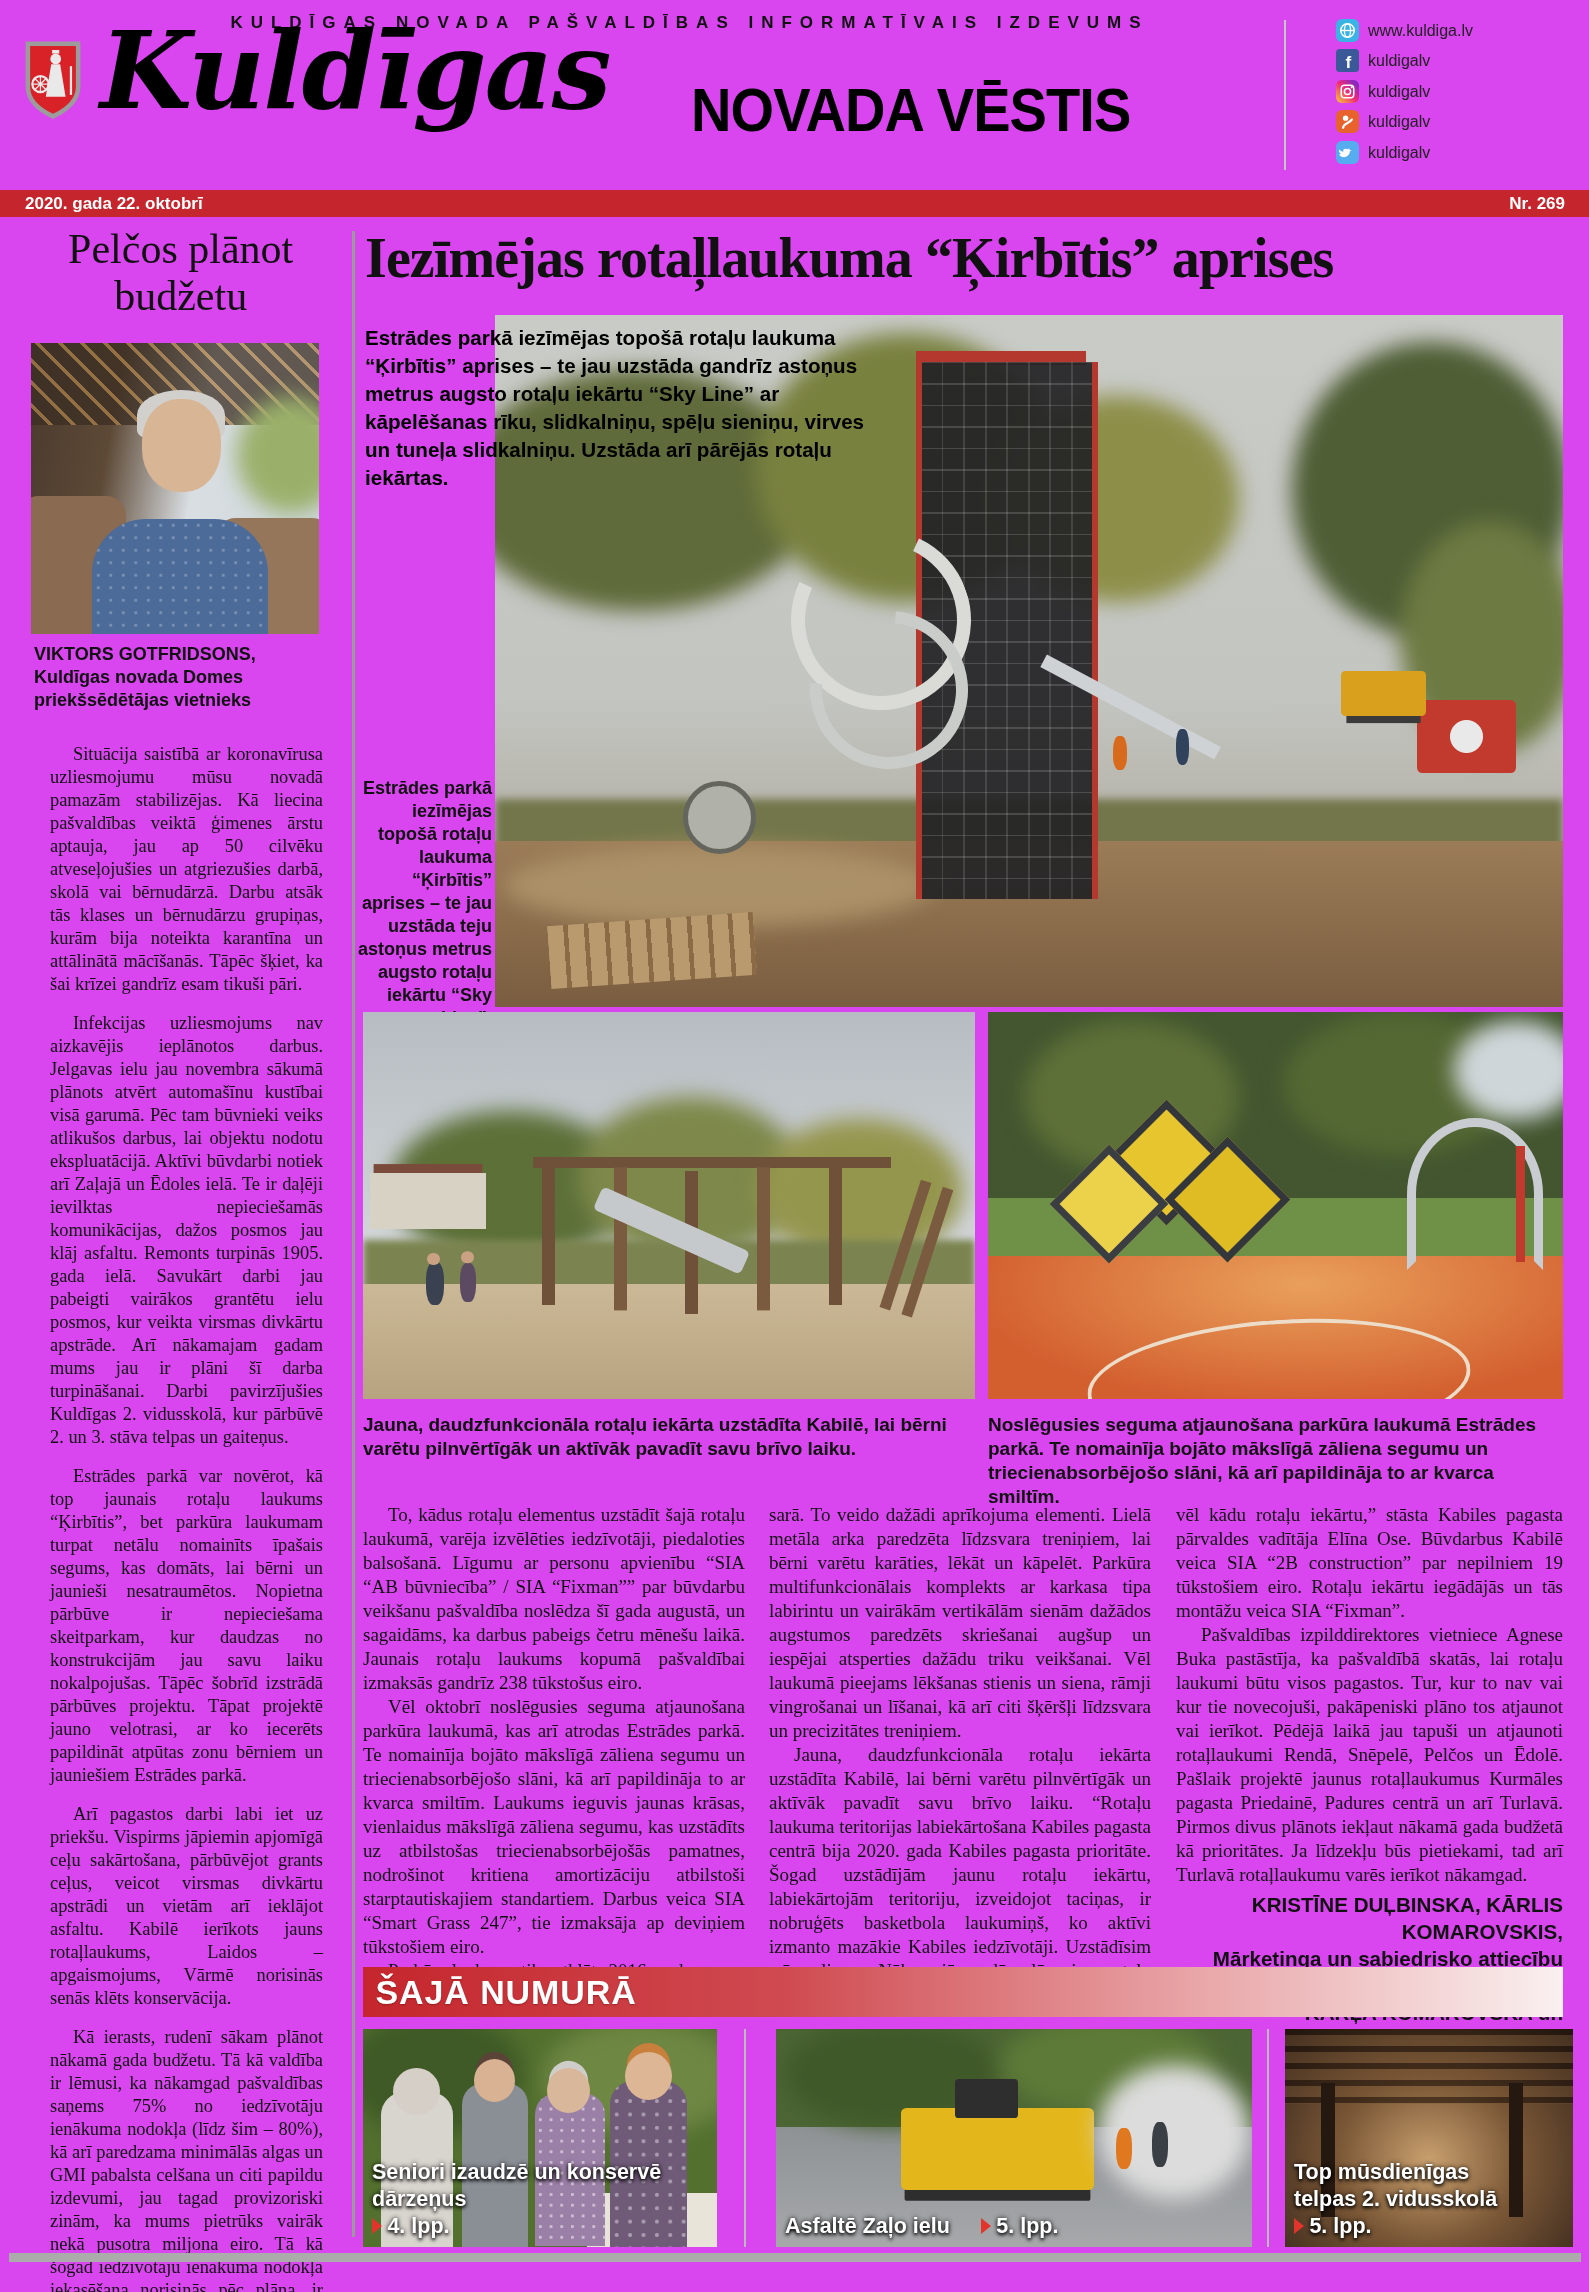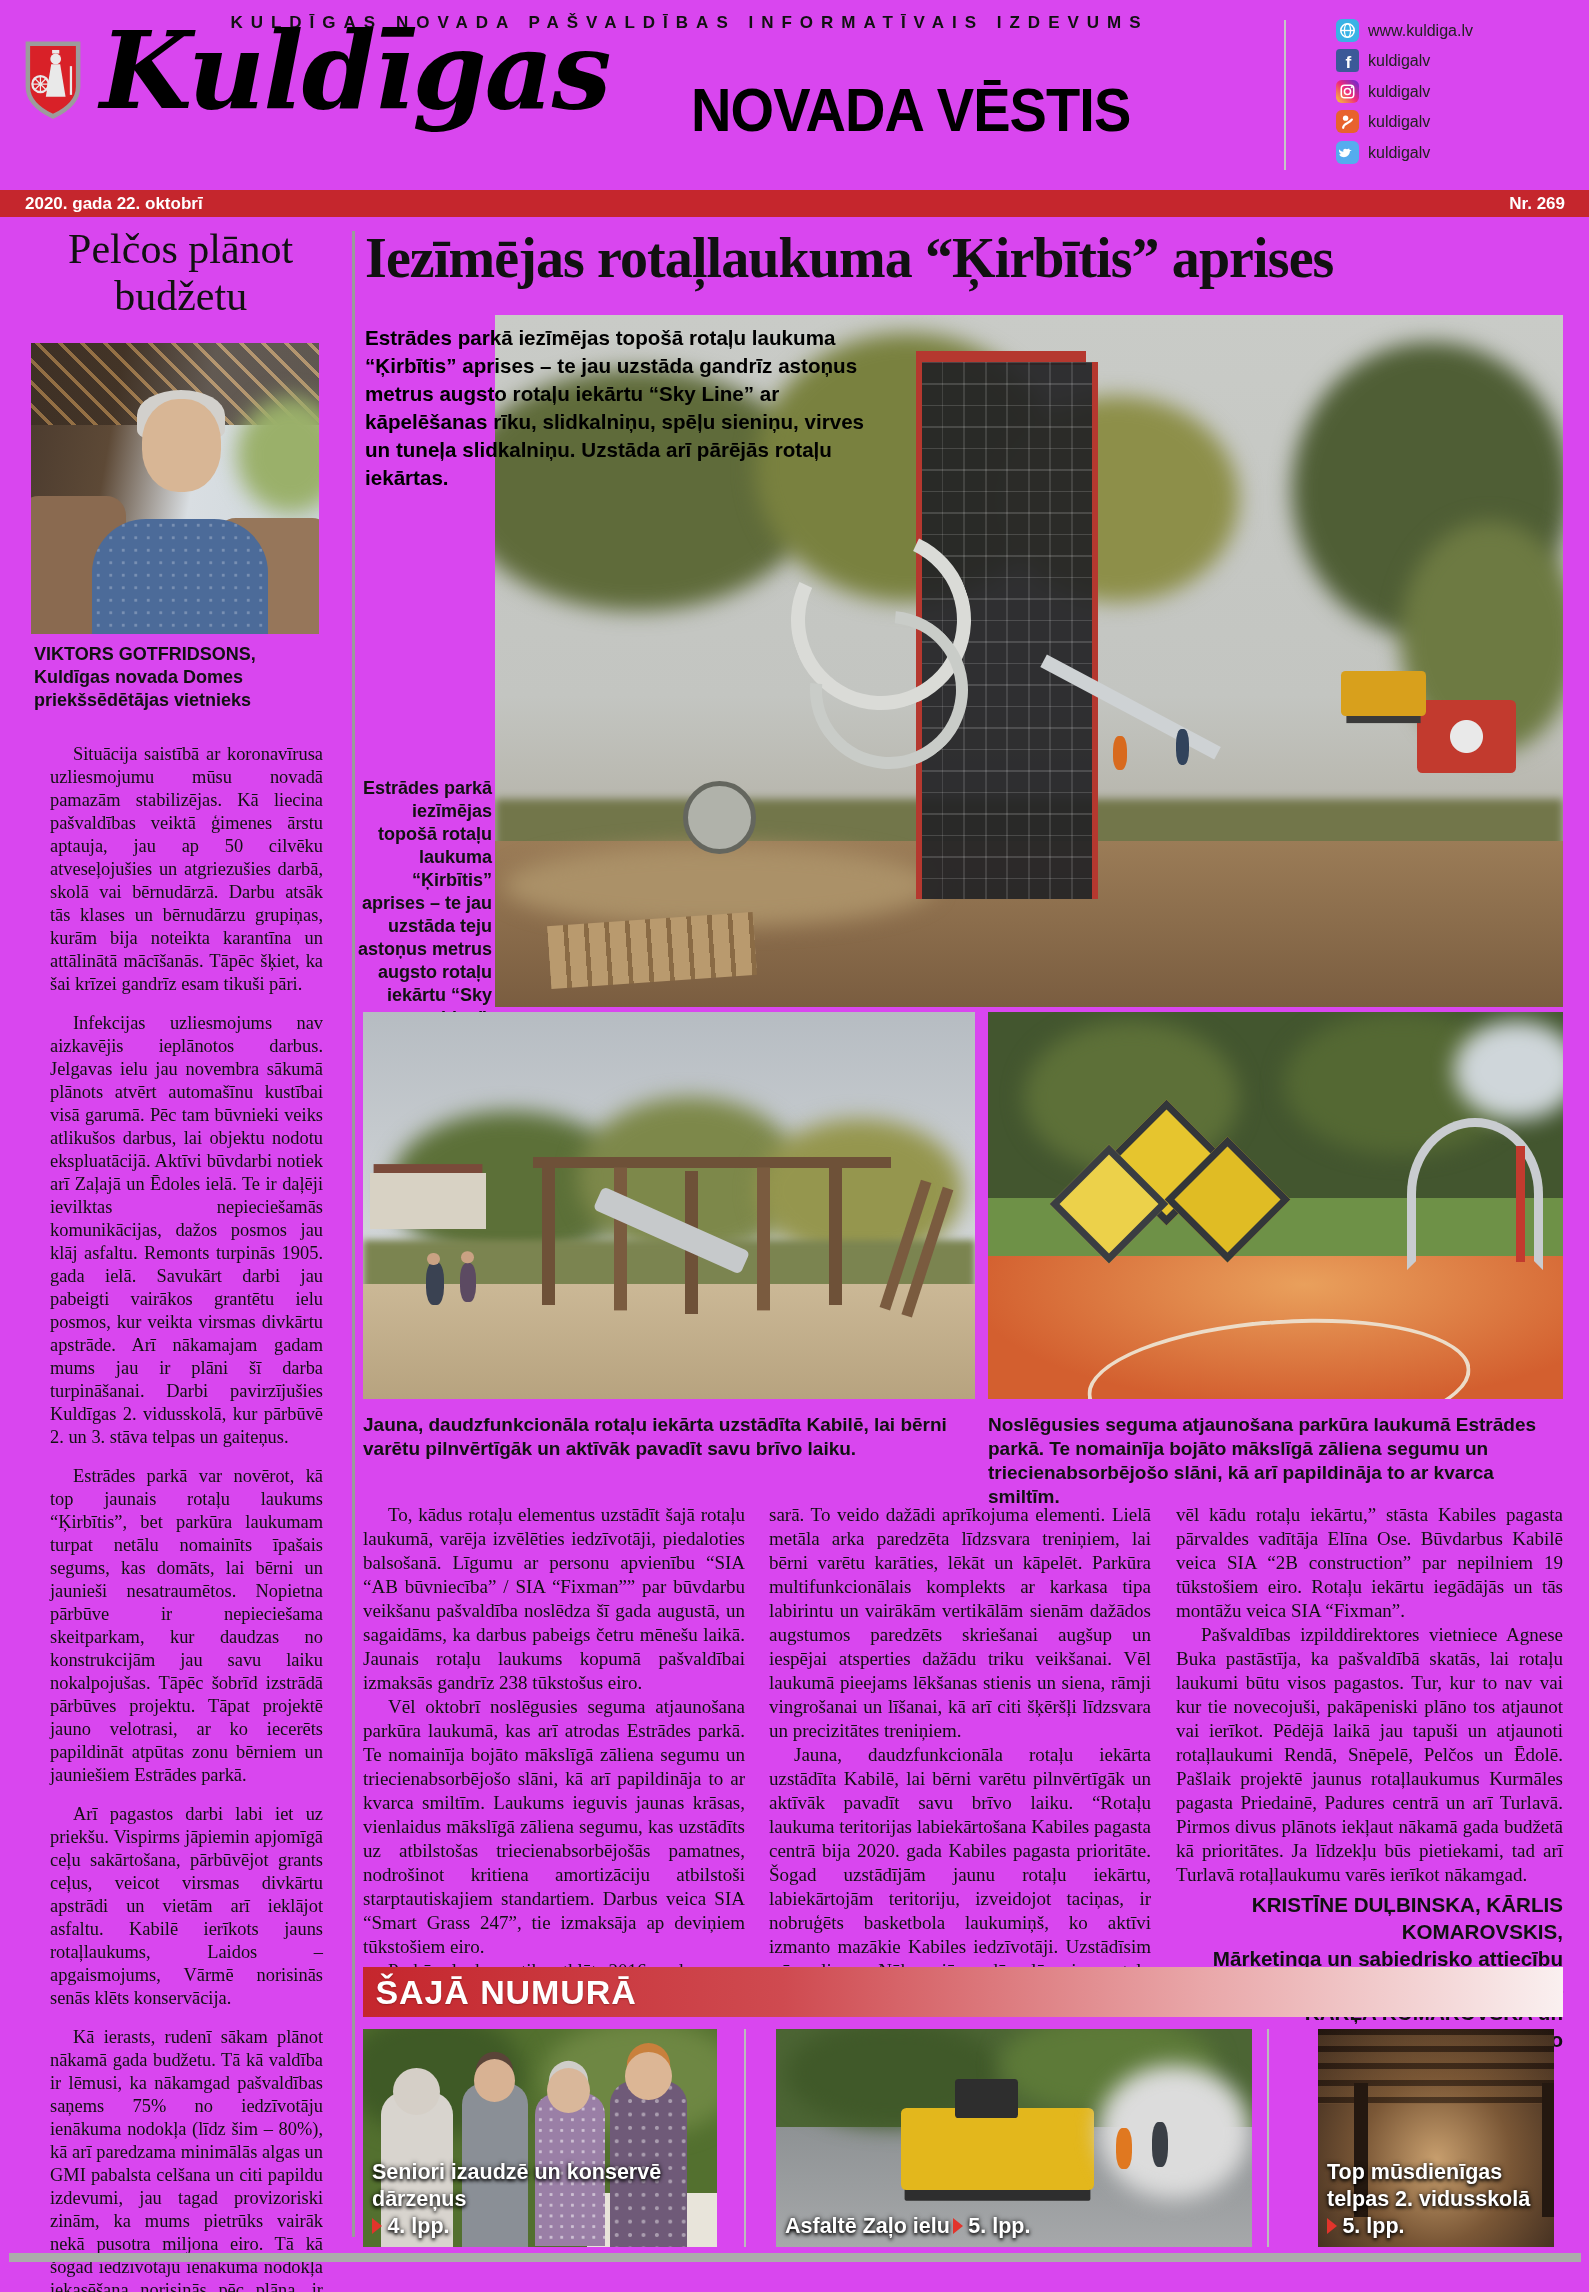--- a/index.html
+++ b/index.html
@@ -54,21 +54,21 @@
           font-size:20.6px;line-height:27px;margin-top:3.6px;}
   .byline p{margin:0;text-indent:0;}
 
   
   .banner{left:363px;top:1967px;width:1200px;height:50px;display:flex;align-items:center;
           background:linear-gradient(90deg,#c5262d 0%,#cf4a50 35%,#e9a7a9 70%,#faf0f0 100%);}
   .banner-text{font-family:"Liberation Sans",sans-serif;font-weight:800;font-size:34px;color:#fff;
                padding-left:12.5px;letter-spacing:0.9px;text-shadow:0 0.9px 1.8px rgba(80,0,0,.4);}
   .strip{top:2029px;height:218px;}
   .strip-cap{position:absolute;left:9px;right:9px;bottom:7.2px;display:flex;flex-wrap:wrap;
-             justify-content:space-between;align-items:flex-end;column-gap:3px;
+             justify-content:space-between;align-items:flex-end;column-gap:31px;
              font-family:"Liberation Sans",sans-serif;font-weight:700;font-size:21.5px;line-height:27px;
              color:#fff;text-shadow:0 1.8px 3.6px rgba(0,0,0,.95),0 0 5.4px rgba(0,0,0,.8);}
   .strip-cap.inline{justify-content:flex-start;}
   .pageref{white-space:nowrap;display:flex;align-items:center;gap:5.4px;}
   .red-arrow{width:0;height:0;border-top:8px solid transparent;border-bottom:8px solid transparent;
              border-left:10.7px solid #e2342b;display:inline-block;}
   .strip-div{top:2029px;width:1.8px;height:218px;background:#bbb;}
   .footer-bar{left:9px;top:2253px;width:1572px;height:9px;background:#ababab;}
 
   .blob{position:absolute;border-radius:50%;filter:blur(10.7px);}
@@ -302,21 +302,21 @@
     <div class="strip-cap inline">
       <span>Asfaltē Zaļo ielu</span>
       <span class="pageref">
         <span class="red-arrow"></span>
         <span>5. lpp.</span>
       </span>
     </div>
   </div>
   <div class="abs strip-div" style="left:1267px;"></div>
 
-  <div class="abs strip photo-frame" style="left:1318px;width:236px;">
+  <div class="abs strip photo-frame" style="left:1285px;width:288px;">
     <div class="abs" style="inset:0;background:radial-gradient(ellipse at 50% 60%,#c89f6e 0%,#7a5736 45%,#32231a 100%);"></div>
     <div class="abs" style="left:0;top:0;width:100%;height:75px;background:repeating-linear-gradient(to bottom,rgba(20,10,5,.55) 0 6.3px,rgba(120,85,50,.25) 6.3px 17px);"></div>
     <div class="abs" style="left:36px;top:54px;width:14.3px;height:134px;background:#241810;box-shadow:188px 0 0 #241810;"></div>
     <div class="strip-cap">
       <span style="max-width:206px;">Top mūsdienīgas telpas 2. vidusskolā</span>
       <span class="pageref">
         <span class="red-arrow"></span>
         <span>5. lpp.</span>
       </span>
     </div>

